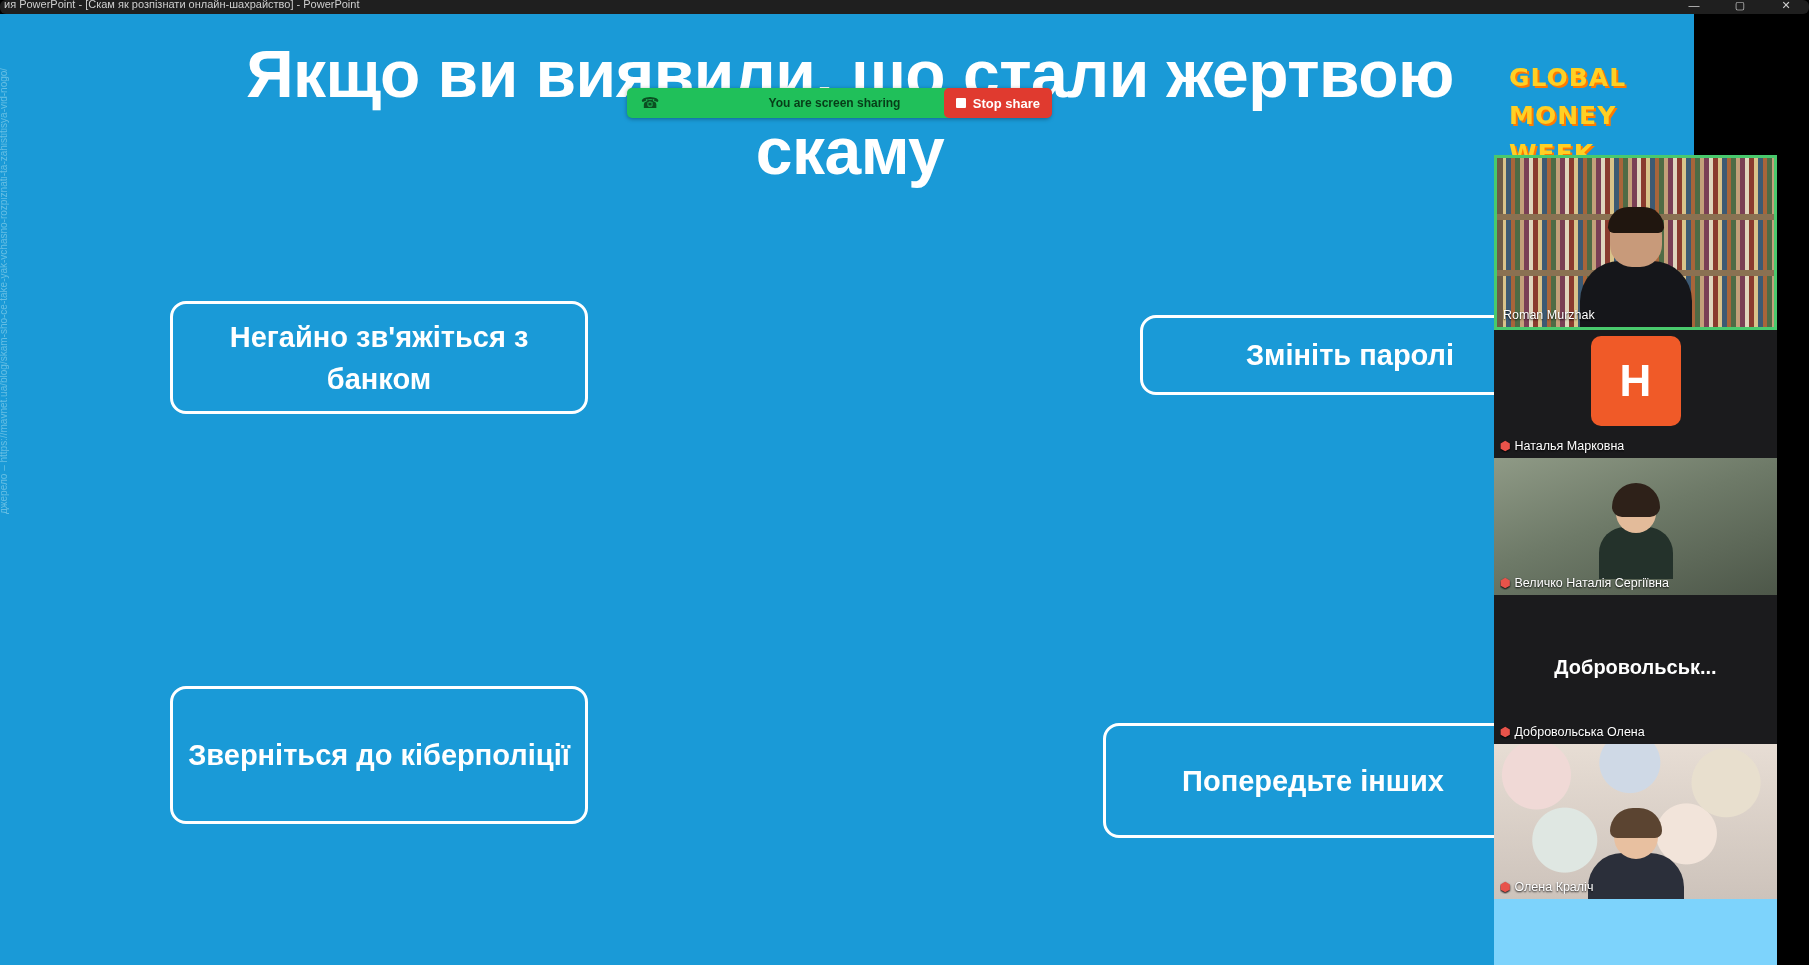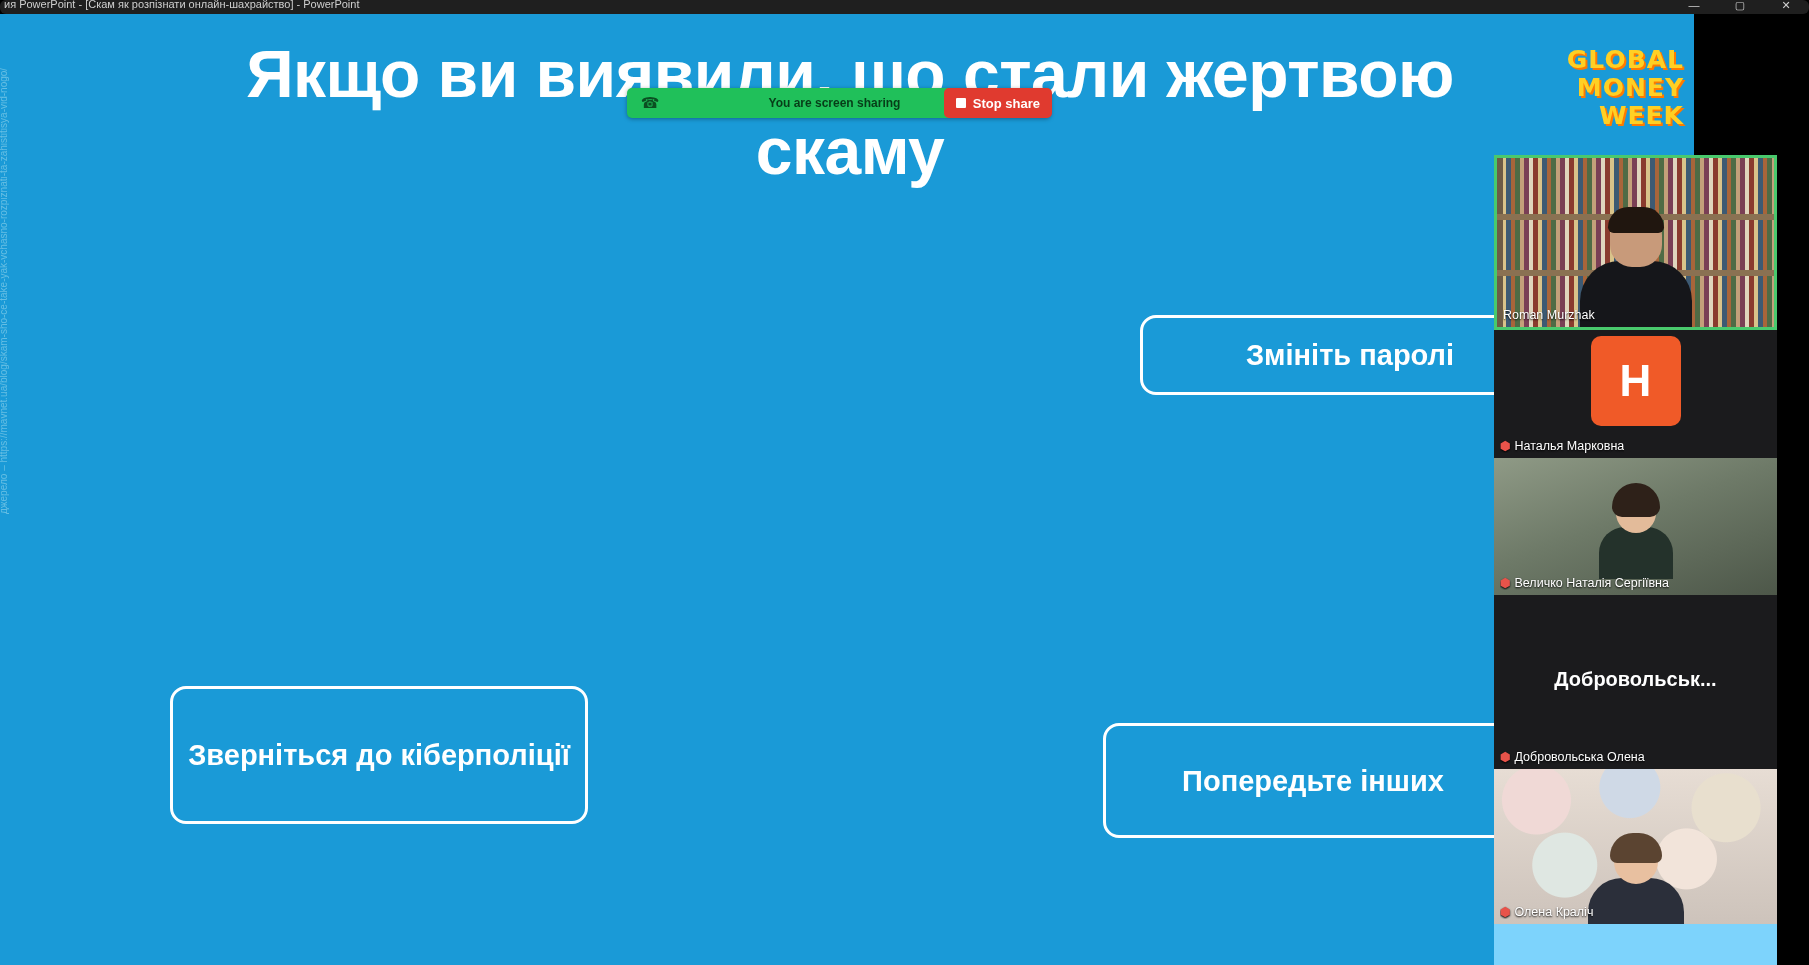--- a/index.html
+++ b/index.html
@@ -101,28 +101,28 @@
   .node-1 { left: 170px;  top: 287px; width: 418px; height: 113px; }
   .node-2 { left: 1092px; top: 301px; width: 420px; height: 80px; margin-left: 48px; }
   .node-3 { left: 636px;  top: 490px; width: 418px; height: 114px; }
   .node-4 { left: 170px;  top: 672px; width: 418px; height: 138px; }
   .node-5 { left: 1103px; top: 709px; width: 420px; height: 115px; }
 
   
   .gmw-logo {
     position: absolute;
     left: 1509px;
-    top: 32px;
+    top: 45px;
     width: 175px;
     height: 98px;
     color: #ffd024;
     font-size: 25px;
     font-weight: bold;
-    line-height: 28px;
-    text-align: right;
+    line-height: 38px;
+    text-align: left;
     letter-spacing: 1px;
     text-shadow: 2px 2px 0 #ff7a00;
     font-family: "DejaVu Sans", sans-serif;
   }
 
   
   .side-url {
     position: absolute;
     left: -2px;
     top: 500px;
@@ -353,21 +353,21 @@
     left: 50%;
     bottom: 0;
     transform: translateX(-50%);
     width: 74px;
     height: 52px;
     border-radius: 26px 26px 0 0;
     background: #24322b;
   }
 
   .p-tile.name-tile {
-    height: 174px;
+    height: 149px;
     background: #1b1b1d;
   }
   .name-tile-label {
     position: absolute;
     left: 0;
     right: 0;
     top: 50%;
     transform: translateY(-60%);
     text-align: center;
     color: #ffffff;
@@ -444,20 +444,21 @@
   </div>
 
   <div class="slide">
 
     <div class="slide-title">Якщо ви виявили, що стали жертвою скаму</div>
 
     <div class="gmw-logo">GLOBAL MONEY WEEK</div>
 
     <div class="side-url">джерело – https://mavnet.ua/blog/skam-sho-ce-take-yak-vchasno-rozpiznati-ta-zahistitisya-vid-nogo/</div>
 
+    <div class="node node-1">Негайно зв'яжіться з банком</div>
     <div class="node node-2">Змініть паролі</div>
     <div class="node node-4">Зверніться до кіберполіції</div>
     <div class="node node-5">Попередьте інших</div>
 
     <div class="share-bar">
       <div class="phone-icon">☎</div>
       <div class="share-text">You are screen sharing</div>
       <div class="shield-icon">🛡</div>
       <div class="stop-share">
         <span class="stop-square"></span>

